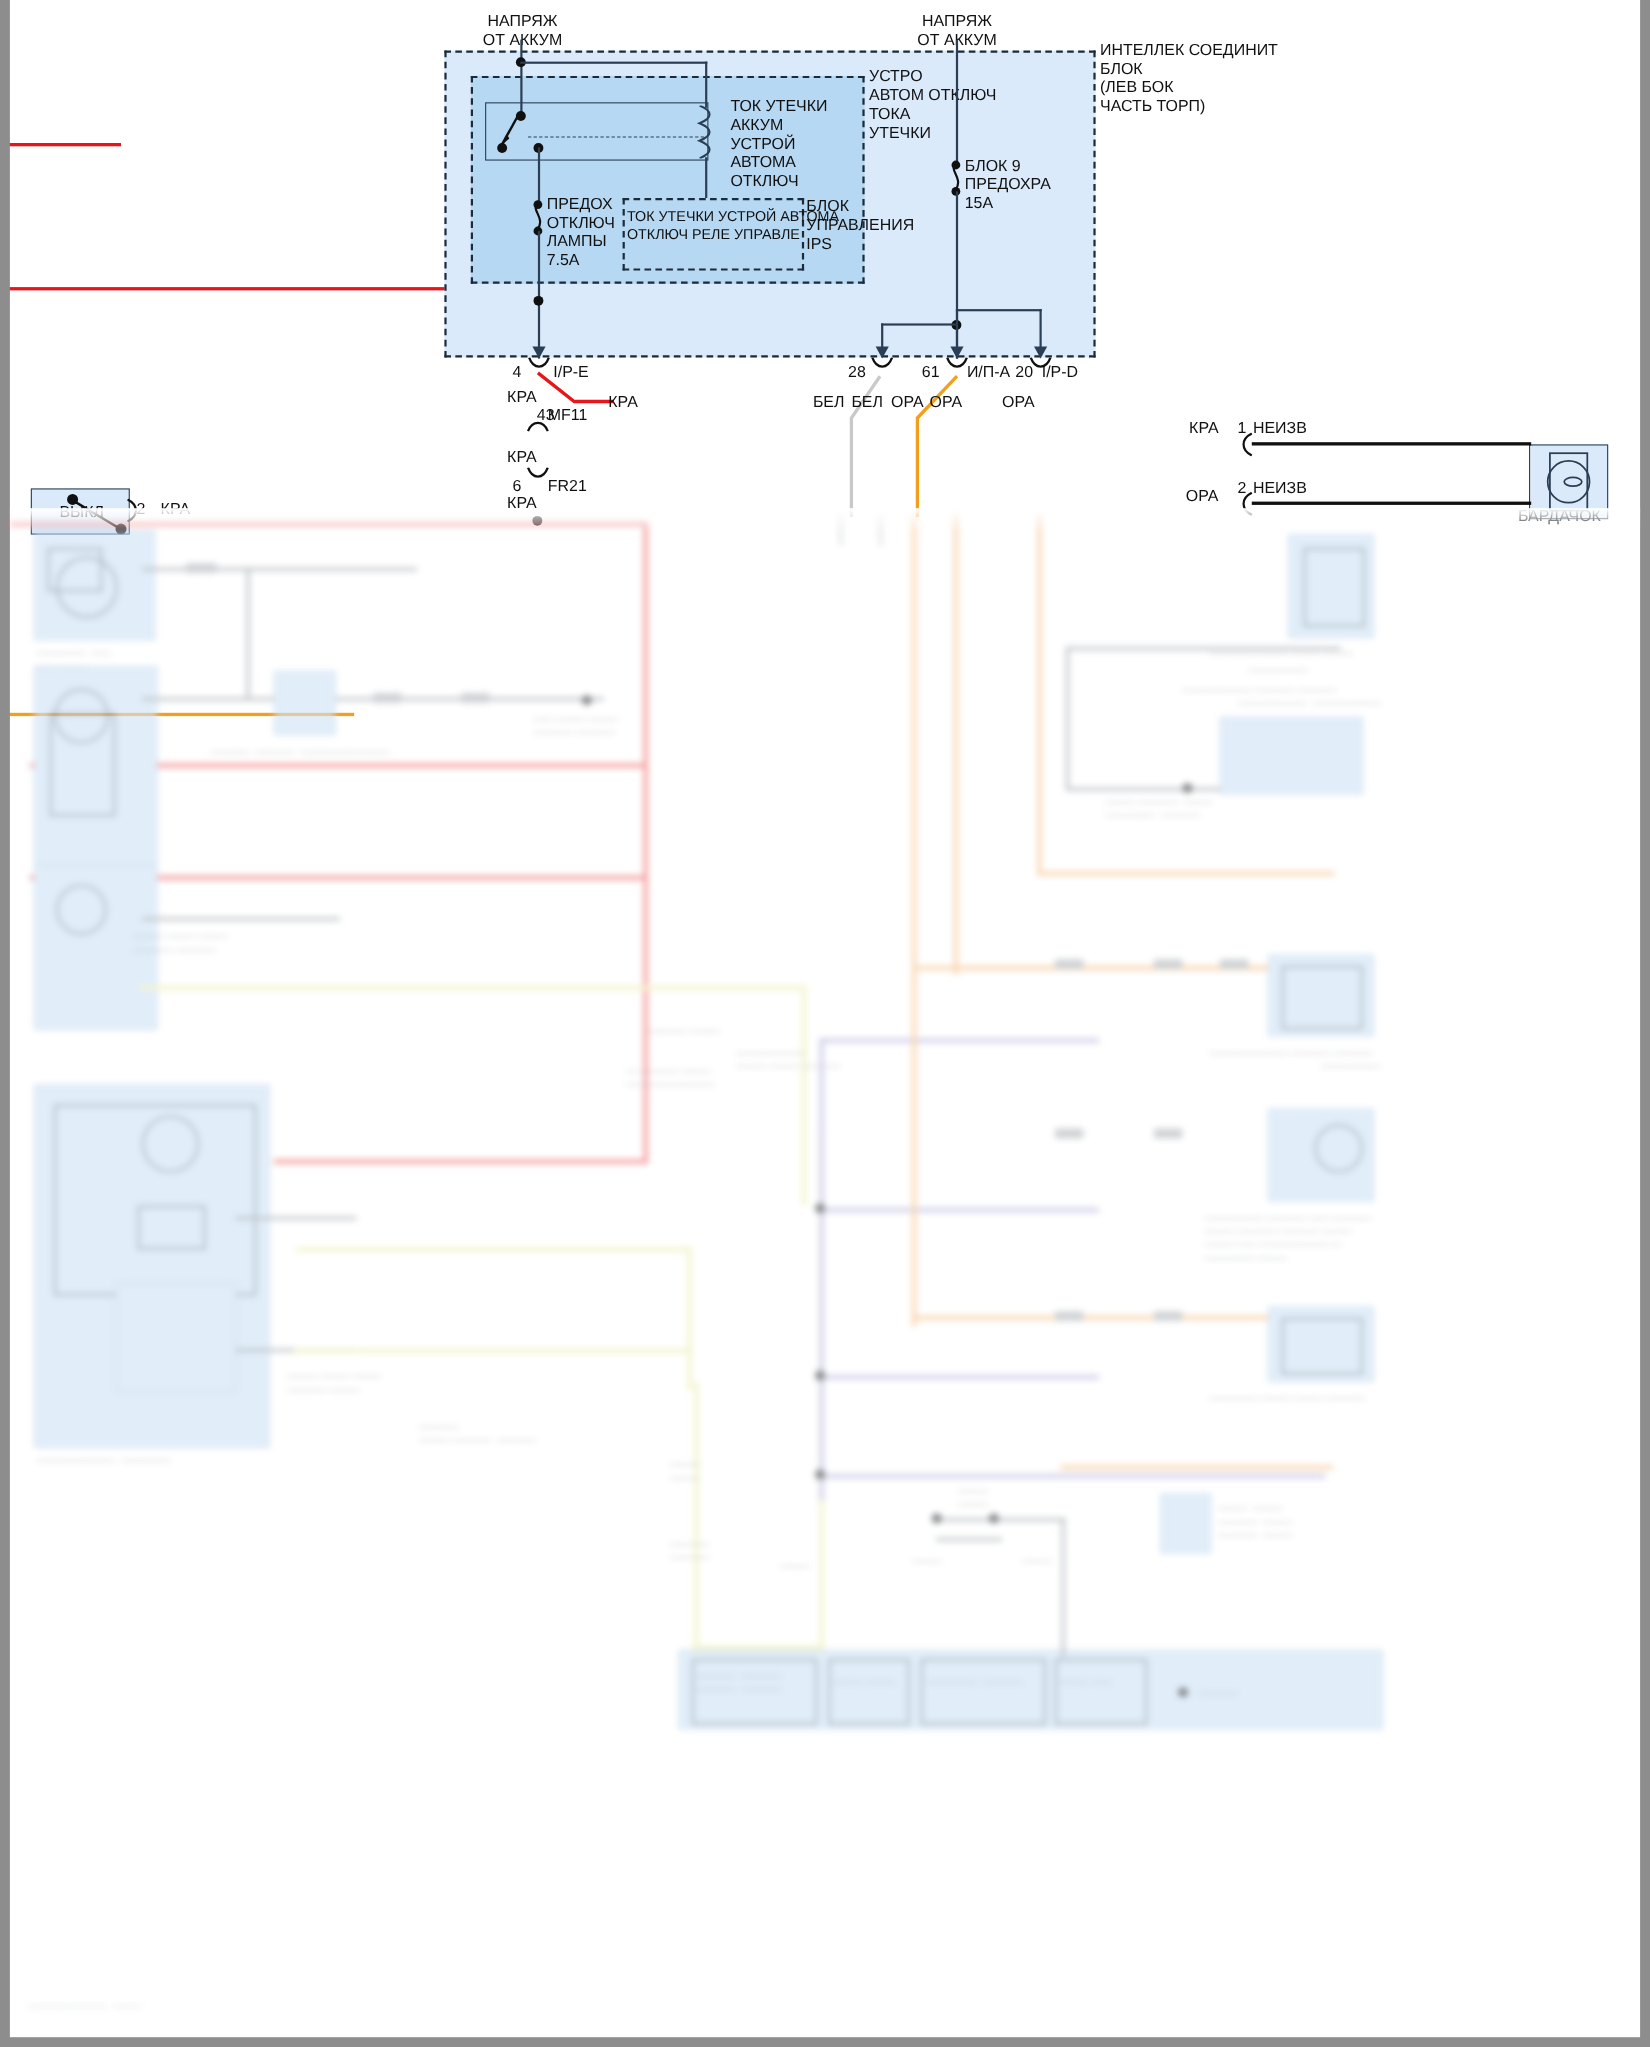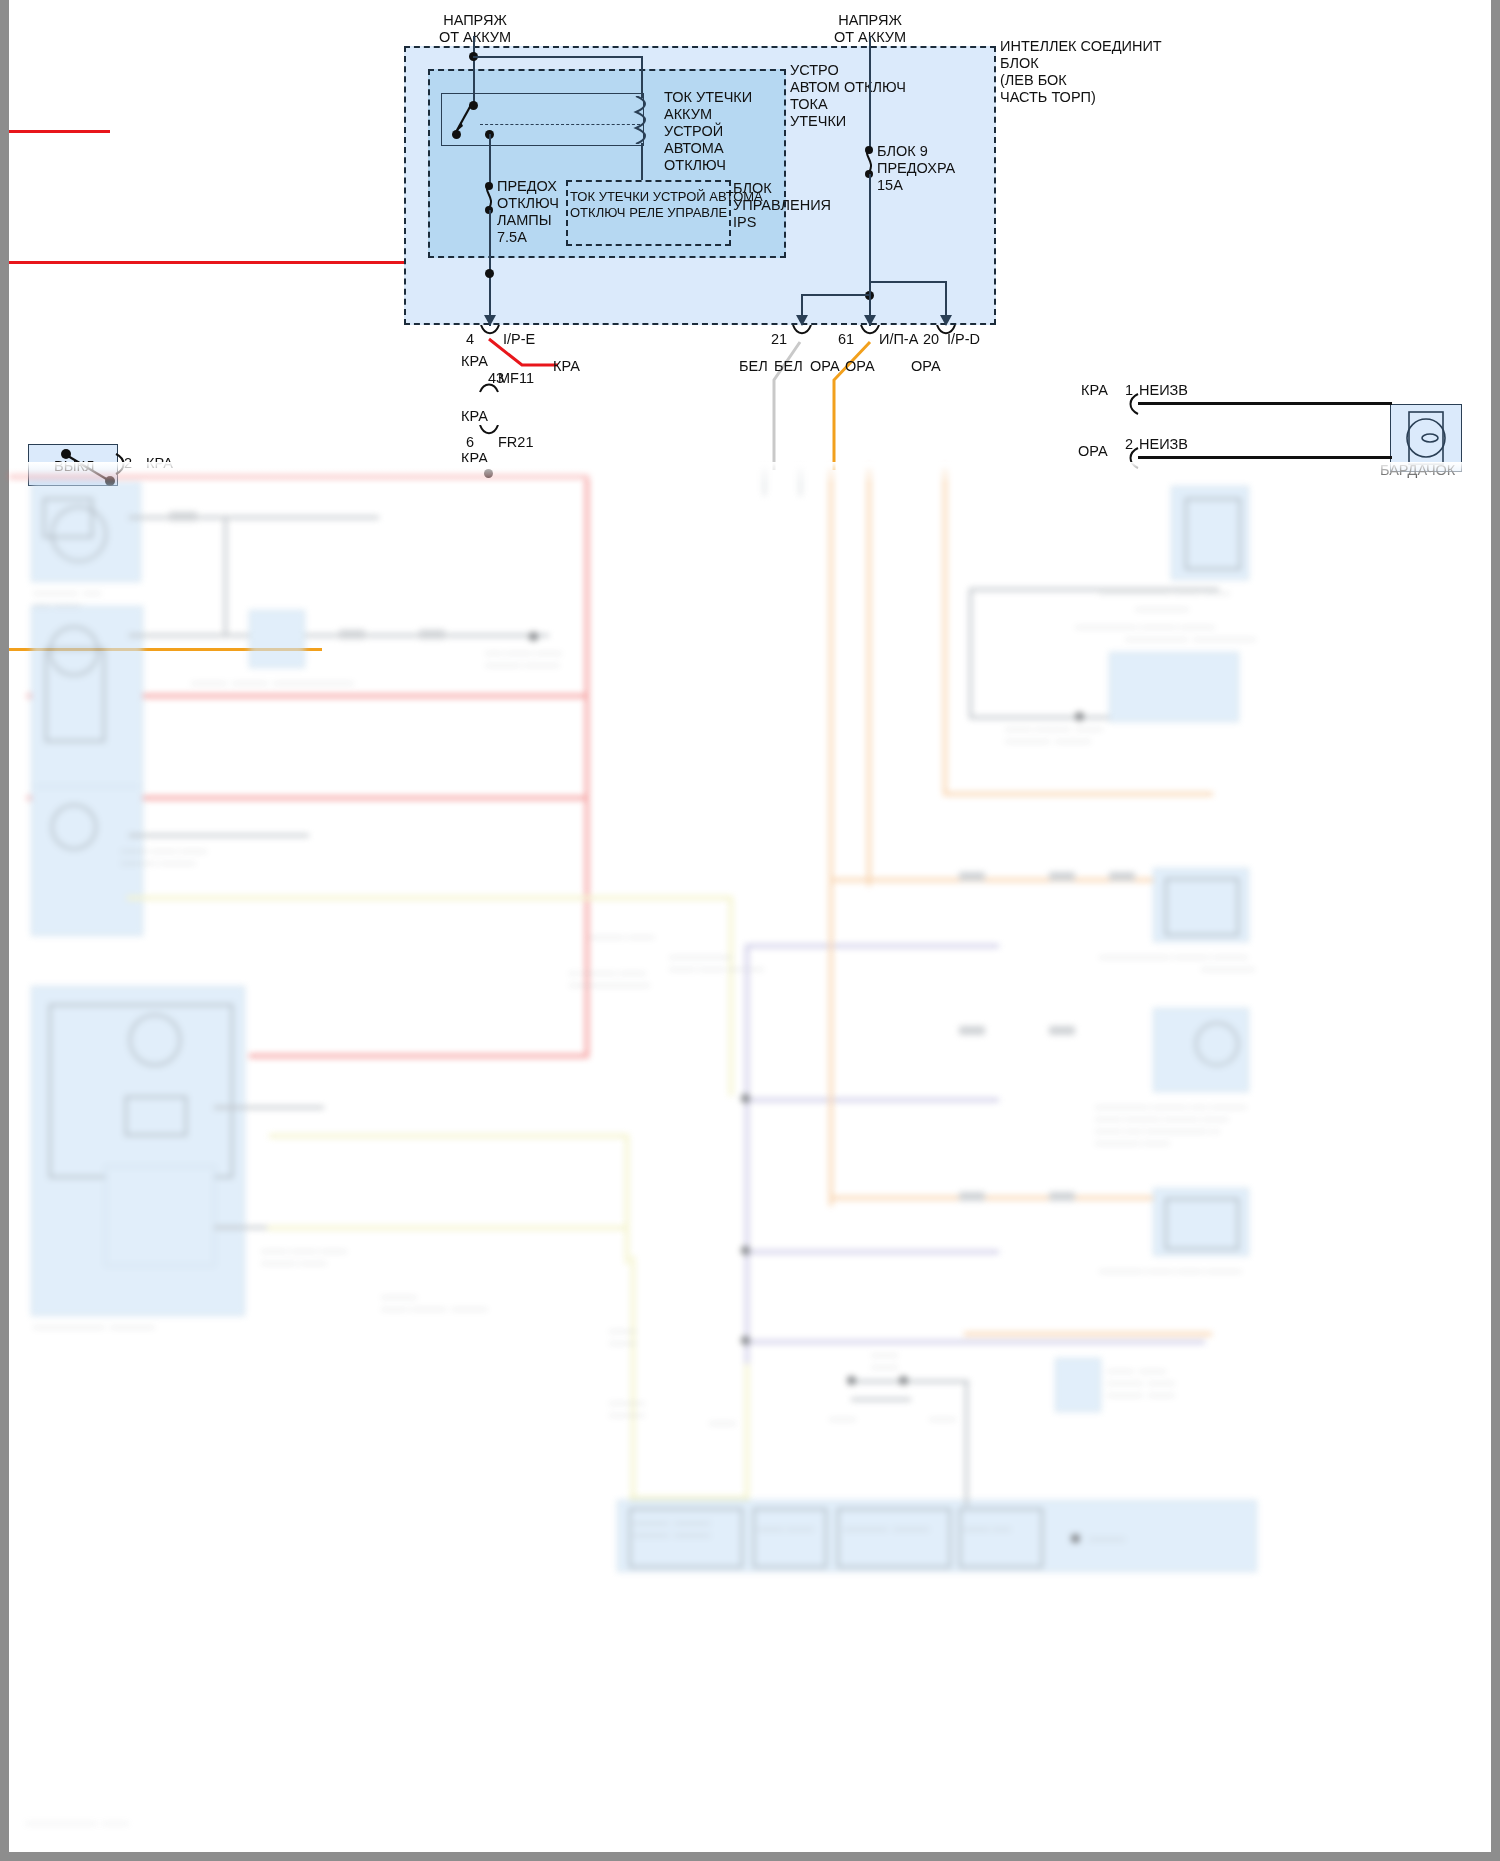--- a/index.html
+++ b/index.html
@@ -178,21 +178,21 @@
   </svg>
   <svg class="conn" style="left:859px;top:325px;" width="22" height="14">
     <path d="M2 0 C6 11, 16 11, 20 0" fill="none" stroke="#101010" stroke-width="2"></path>
   </svg>
   <svg class="conn" style="left:935px;top:325px;" width="22" height="14">
     <path d="M2 0 C6 11, 16 11, 20 0" fill="none" stroke="#101010" stroke-width="2"></path>
   </svg>
 
   <div class="lbl" style="left:466px;top:331px;">4</div>
   <div class="lbl" style="left:503px;top:331px;">I/P-E</div>
-  <div class="lbl" style="left:771px;top:331px;">21</div>
+  <div class="lbl" style="left:771px;top:331px;">28</div>
   <div class="lbl" style="left:838px;top:331px;">61</div>
   <div class="lbl" style="left:879px;top:331px;">И/П-A</div>
   <div class="lbl" style="left:923px;top:331px;">20</div>
   <div class="lbl" style="left:947px;top:331px;">I/P-D</div>
 
   <div class="red v" style="left:488px;top:337px;height:130px;"></div>
 
   <svg class="conn" style="left:488px;top:337px;" width="70" height="32">
     <path d="M1 2 L34 28 L70 28" fill="none" stroke="#e8161b" stroke-width="3"></path>
   </svg>

